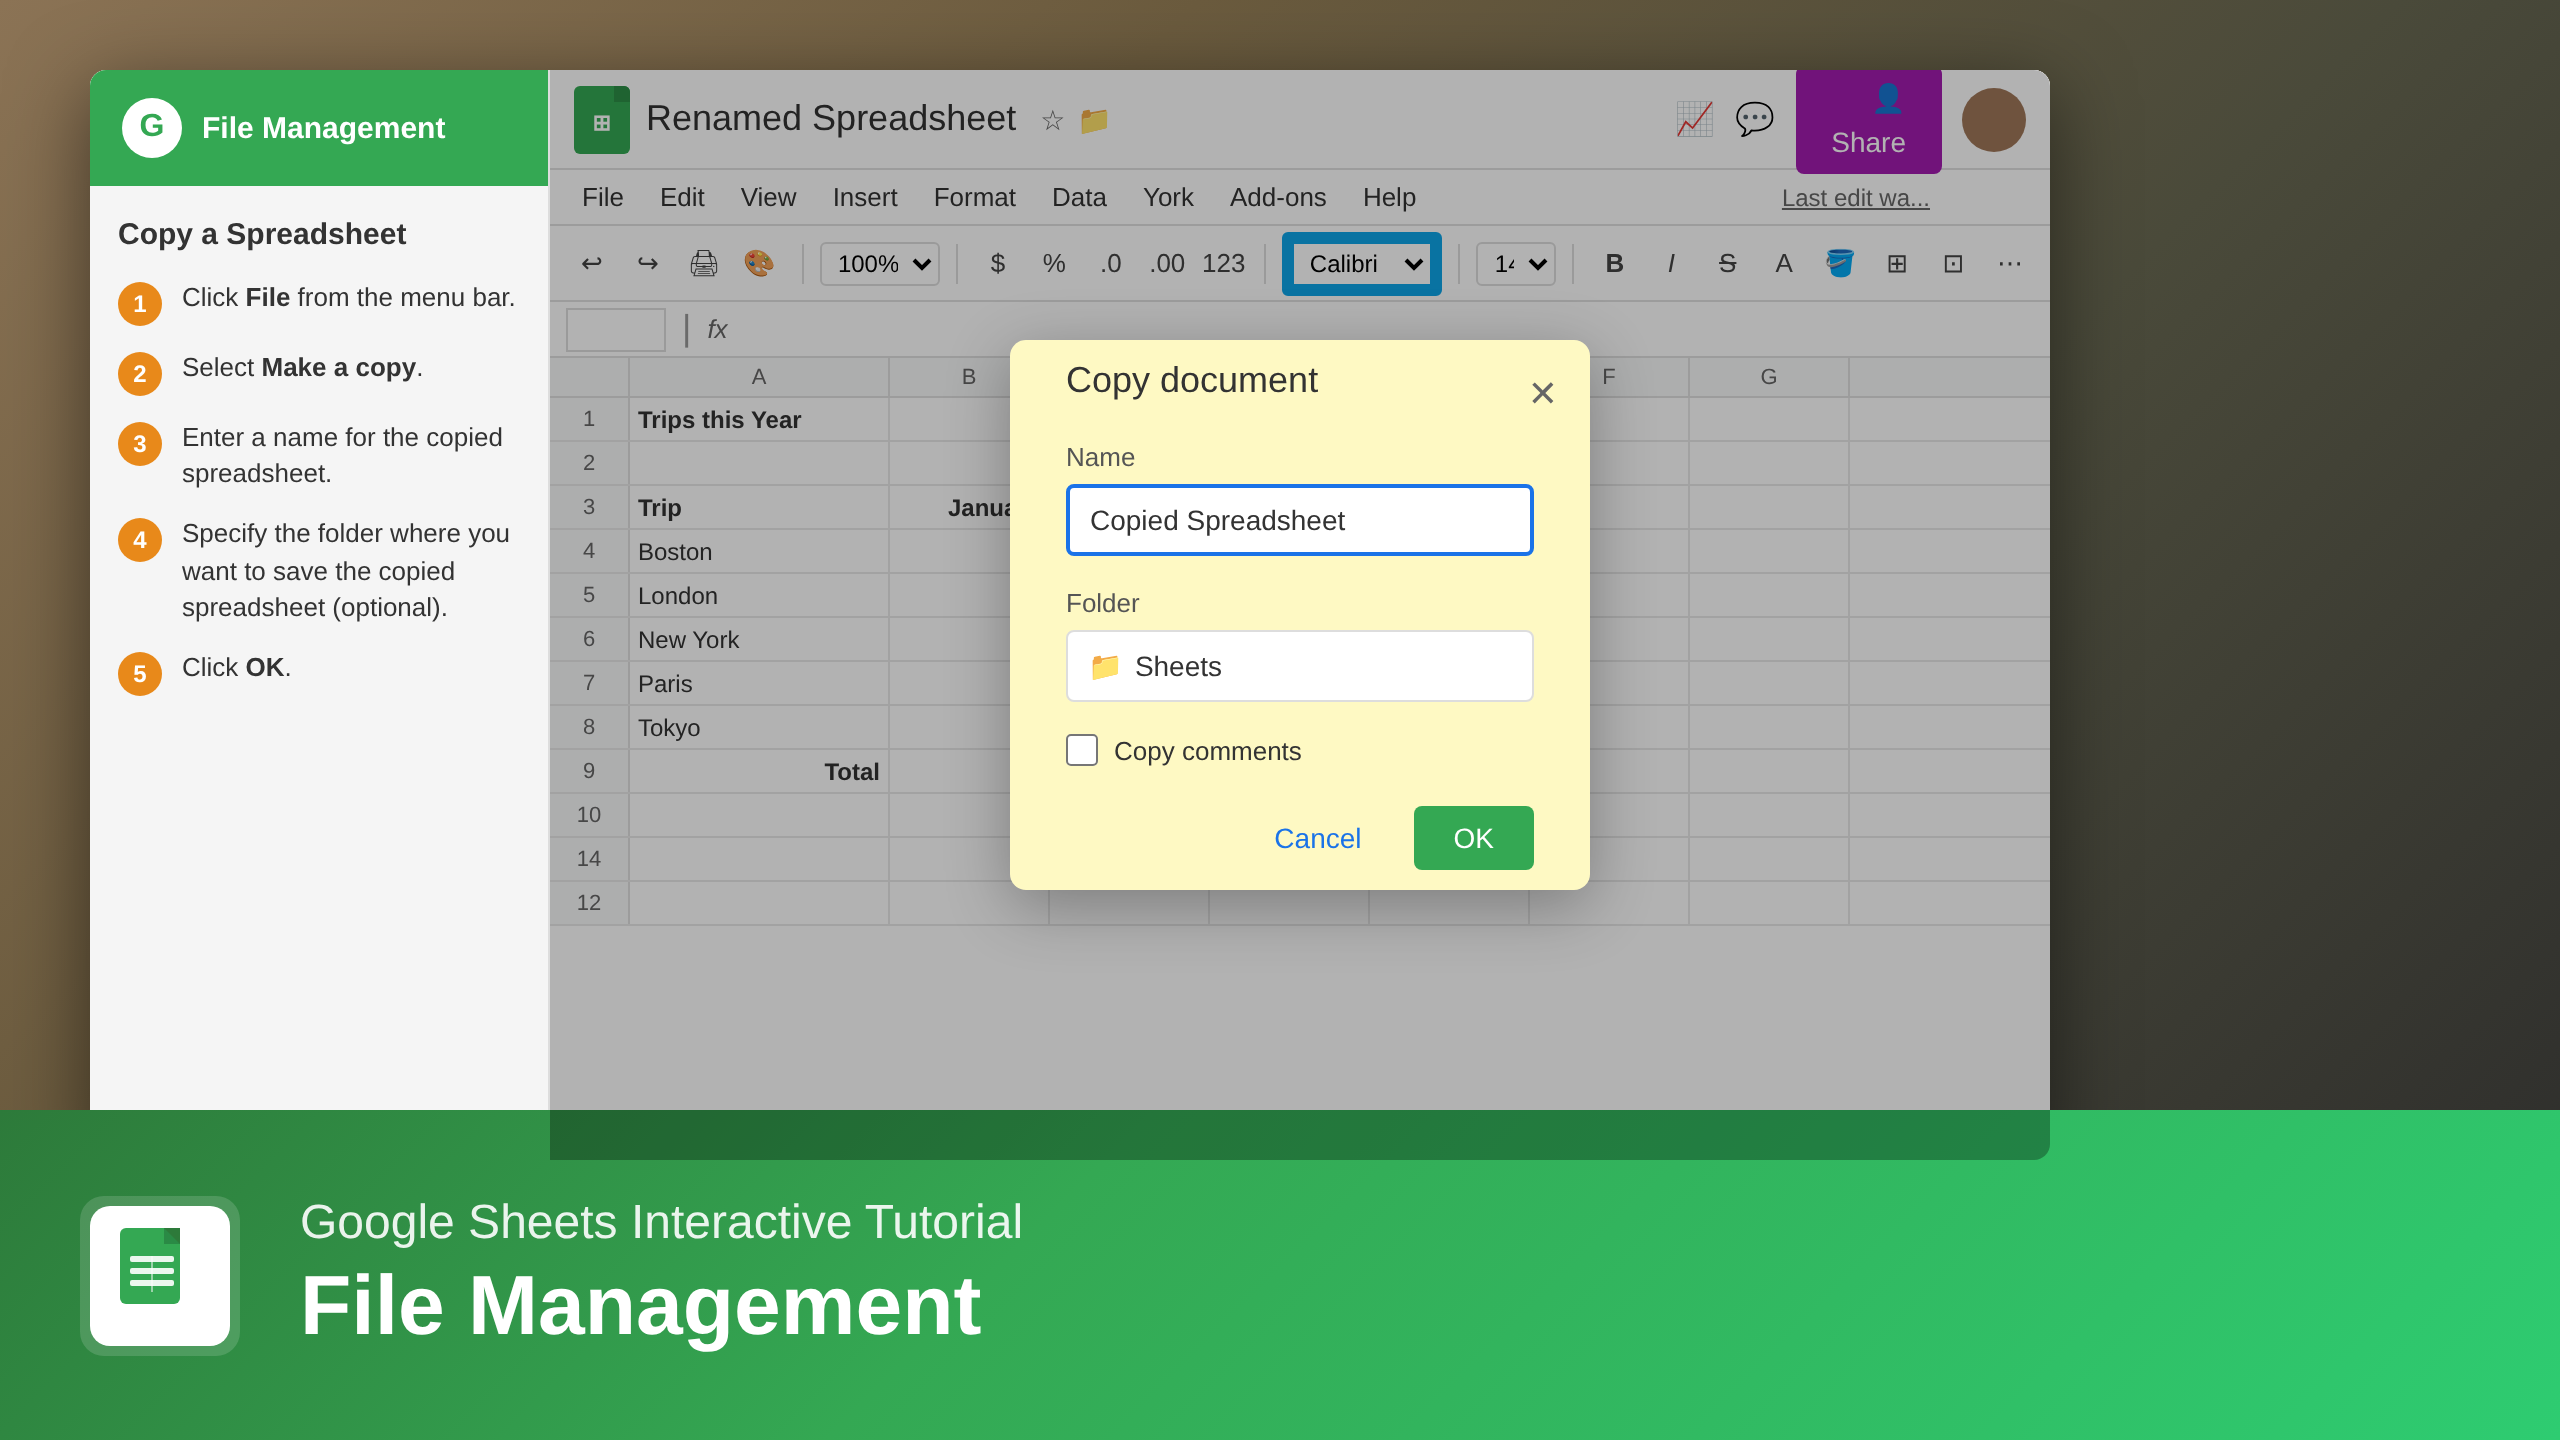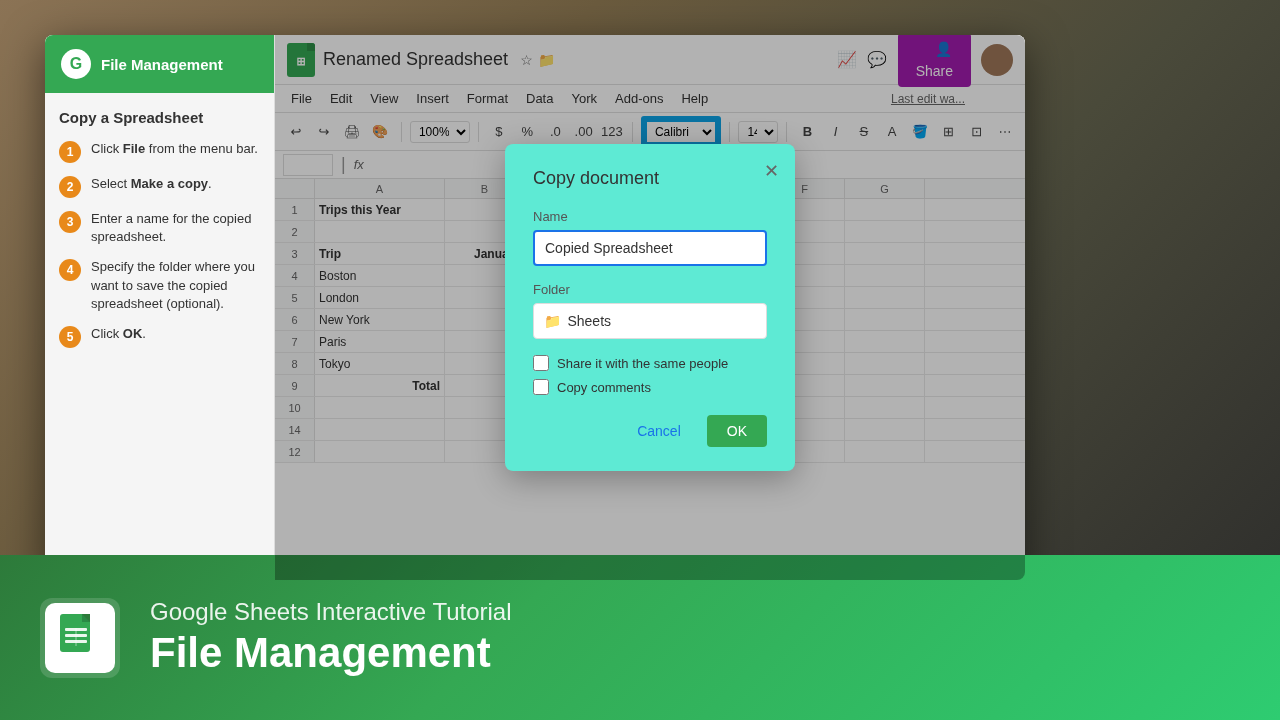--- a/index.html
+++ b/index.html
@@ -423,23 +423,23 @@
       top: 0; left: 0;
       width: 100%; height: 100%;
       background: rgba(0,0,0,0.3);
       display: flex;
       align-items: center;
       justify-content: center;
       z-index: 100;
     }
 
     .dialog {
-      background: #5eead4;
+      background: #fef9c3;
       border-radius: 8px;
-      padding: 24px 28px;
+      padding: 10px 28px;
       width: 290px;
       box-shadow: 0 8px 32px rgba(0,0,0,0.3);
       position: relative;
     }
 
     .dialog-title {
       font-size: 18px;
       font-weight: 400;
       color: #333;
       margin-bottom: 20px;
@@ -876,24 +876,20 @@
         <div class="dialog-field">
           <label class="dialog-label">Folder</label>
           <div class="folder-input">
             <span class="folder-icon">📁</span>
             <span>Sheets</span>
           </div>
         </div>
 
         <div class="checkbox-group">
           <input type="checkbox" class="dialog-checkbox" style="">
-          <label class="checkbox-label">Share it with the same people</label>
-        </div>
-        <div class="checkbox-group">
-          <input type="checkbox" class="dialog-checkbox" style="">
           <label class="checkbox-label">Copy comments</label>
         </div>
 
         <div class="dialog-actions">
           <button class="cancel-btn">Cancel</button>
           <button class="ok-btn" style="position:relative;">OK</button>
         </div>
       </div>
     </div>
 

